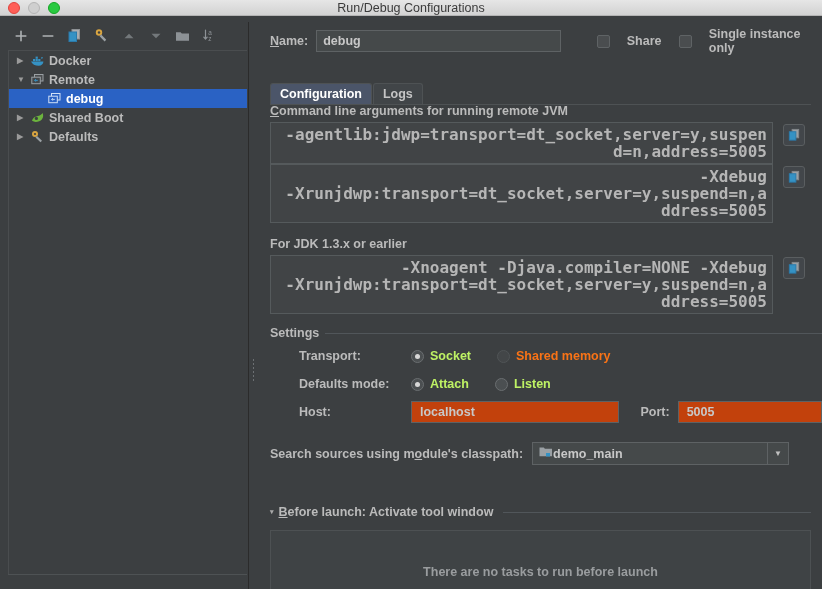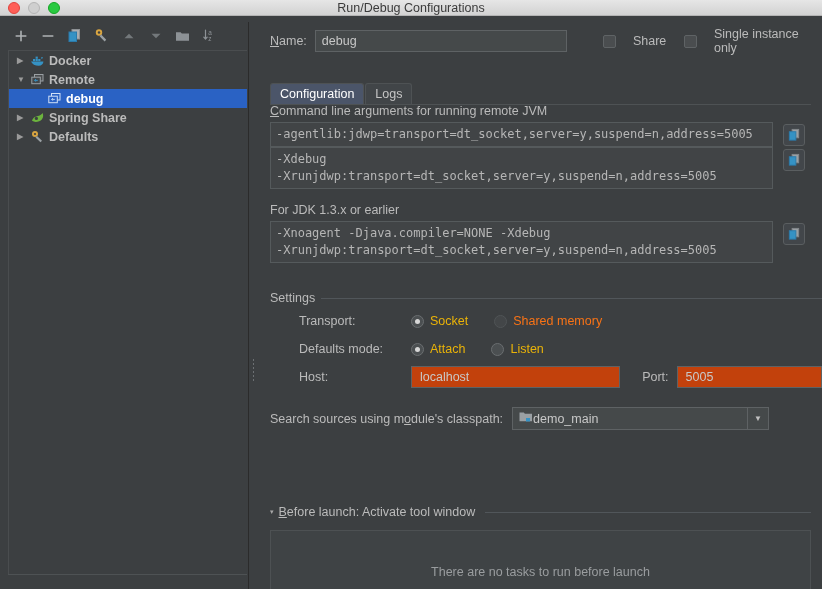--- a/index.html
+++ b/index.html
@@ -76,21 +76,21 @@
   }
   .grip {
     position: absolute; left: 3px; top: 336px;
     width: 3px; height: 24px;
     background-image: radial-gradient(#6c7073 40%, transparent 41%);
     background-size: 3px 4px;
   }
 
   
   .right-pane {
-    position: absolute; left: 259px; top: 0; right: 0; height: 428px;
+    position: absolute; left: 259px; top: 0; right: 0; height: 428px; font-weight: bold;
   }
 
   
   .name-row {
     position: absolute; left: 11px; top: 7px; right: 0px; height: 24px;
     display: flex; align-items: center;
   }
   .lbl-name { font-size: 12.5px; color: #bbbbbb; }
   .lbl-name u { text-decoration: underline; }
   .name-field {
@@ -129,56 +129,57 @@
   }
   .section-label {
     font-size: 12.5px; color: #bbbbbb; margin-bottom: 4px;
   }
   .section-label u { text-decoration: underline; }
   .field-row { display: flex; align-items: flex-start; }
   .textarea {
     background: #414446; border: 1px solid #555a5c;
     color: #b6b6b6;
     font-family: "DejaVu Sans Mono", monospace;
-    font-size: 12px; line-height: 17px;
+    font-size: 16px; line-height: 17px;
     padding: 3px 5px; width: 503px; white-space: pre-wrap;
     word-break: break-all;
+    text-align: right;
   }
   .copy-btn {
     width: 22px; height: 22px; margin-left: 10px; margin-top: 2px;
     border: 1px solid #5a5e60; border-radius: 3px;
     display: flex; align-items: center; justify-content: center;
     background: #42464a;
   }
 
   
   .group-title-row {
     display: flex; align-items: center; gap: 6px;
-    margin-top: 28px; margin-bottom: 2px; justify-content: flex-end;
+    margin-top: 12px; margin-bottom: 2px; justify-content: flex-end;
   }
   .group-title { font-size: 12.5px; color: #bbbbbb; }
   .group-line { flex: 1; height: 1px; background: #51565a; }
 
   .setting-row {
     display: flex; align-items: center; height: 28px;
     padding-left: 29px; font-size: 12.5px; color: #bbbbbb;
   }
   .setting-label { width: 112px; flex: none; }
   .radio-wrap { display: flex; align-items: center; gap: 6px; }
   .radio {
     width: 13px; height: 13px; border-radius: 50%;
     background: #4b4f51; border: 1px solid #6a6e70;
     display: flex; align-items: center; justify-content: center;
   }
   .radio.on::after {
     content: ''; width: 5px; height: 5px; border-radius: 50%;
     background: #d7d7d7;
   }
   .radio.disabled { background: #434648; border-color: #505456; }
-  .radio-label { color: #eab308; }
+  .radio-label { color: #bef264; }
   .radio-label.dim { color: #f97316; }
   .radio-wrap.second { margin-left: 26px; }
 
   .text-input {
     background: #c2410c; border: 1px solid #5e6264;
     color: #c8c8c8; font-size: 12.5px; height: 22px;
     padding: 0 8px; display: flex; align-items: center;
   }
   .host-input { width: 210px; }
   .port-input { width: 146px; }
@@ -327,21 +328,21 @@
         </div>
 
         <div class="row">
           <span class="arrow">▶</span>
           <span class="node-icon">
             <svg width="15" height="13" viewBox="0 0 15 13">
               <path d="M2 9.8c2.8 2 7.6 1.2 10-1.6 1.6-1.9 1.4-4.6.4-6.1-.6 1.6-2.2 2.4-4.4 2.9C5.2 5.6 3 6.4 2 9.8z" fill="#6cb33e"></path>
               <circle cx="6.4" cy="7.4" r="1.6" fill="#3c3f41"></circle>
             </svg>
           </span>
-          <span class="lbl">Spring Share</span>
+          <span class="lbl">Shared Boot</span>
         </div>
 
         <div class="row">
           <span class="arrow">▶</span>
           <span class="node-icon">
             <svg width="15" height="13" viewBox="0 0 15 13">
               <circle cx="5" cy="4" r="3" fill="#d9a541"></circle>
               <circle cx="5" cy="4" r="1.1" fill="#3c3f41"></circle>
               <path d="M7 6l5 4.8-1.5 1.5-5-4.8z" fill="#9aa0a4"></path>
             </svg>

